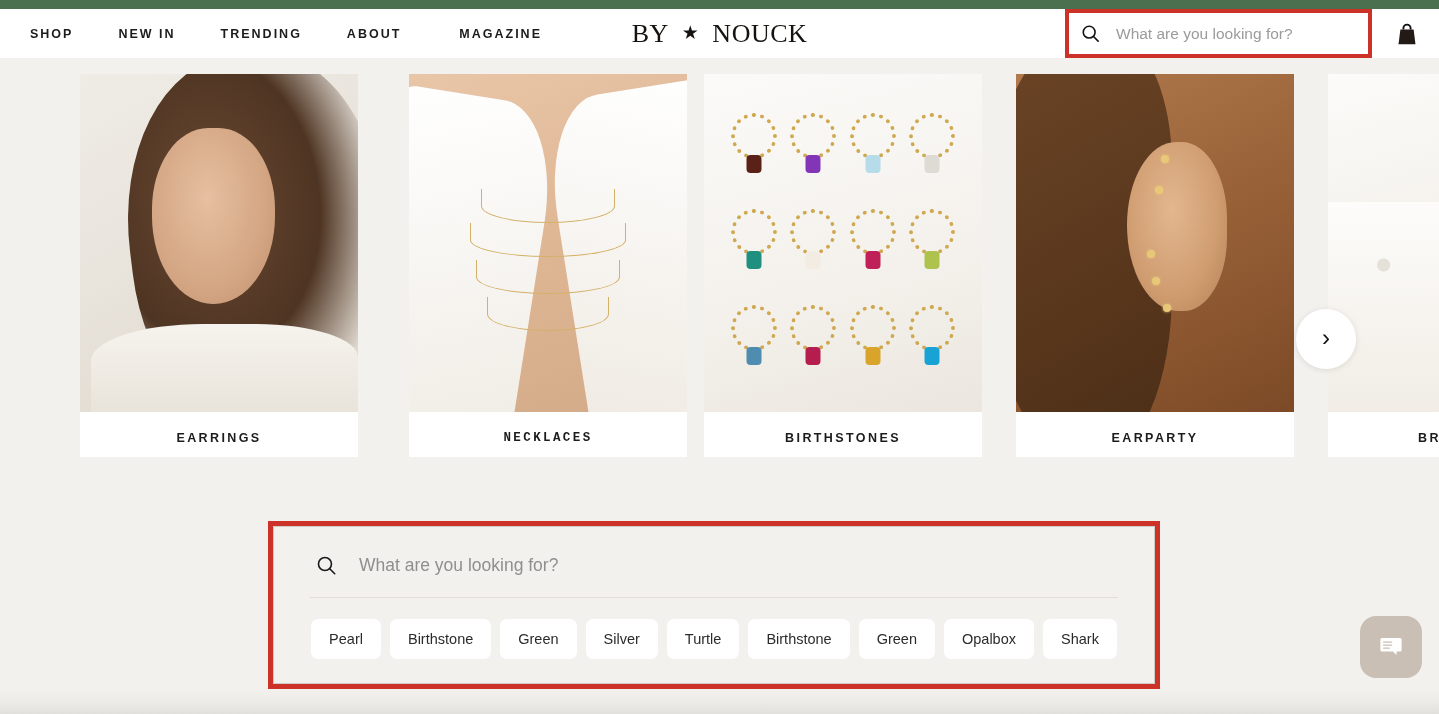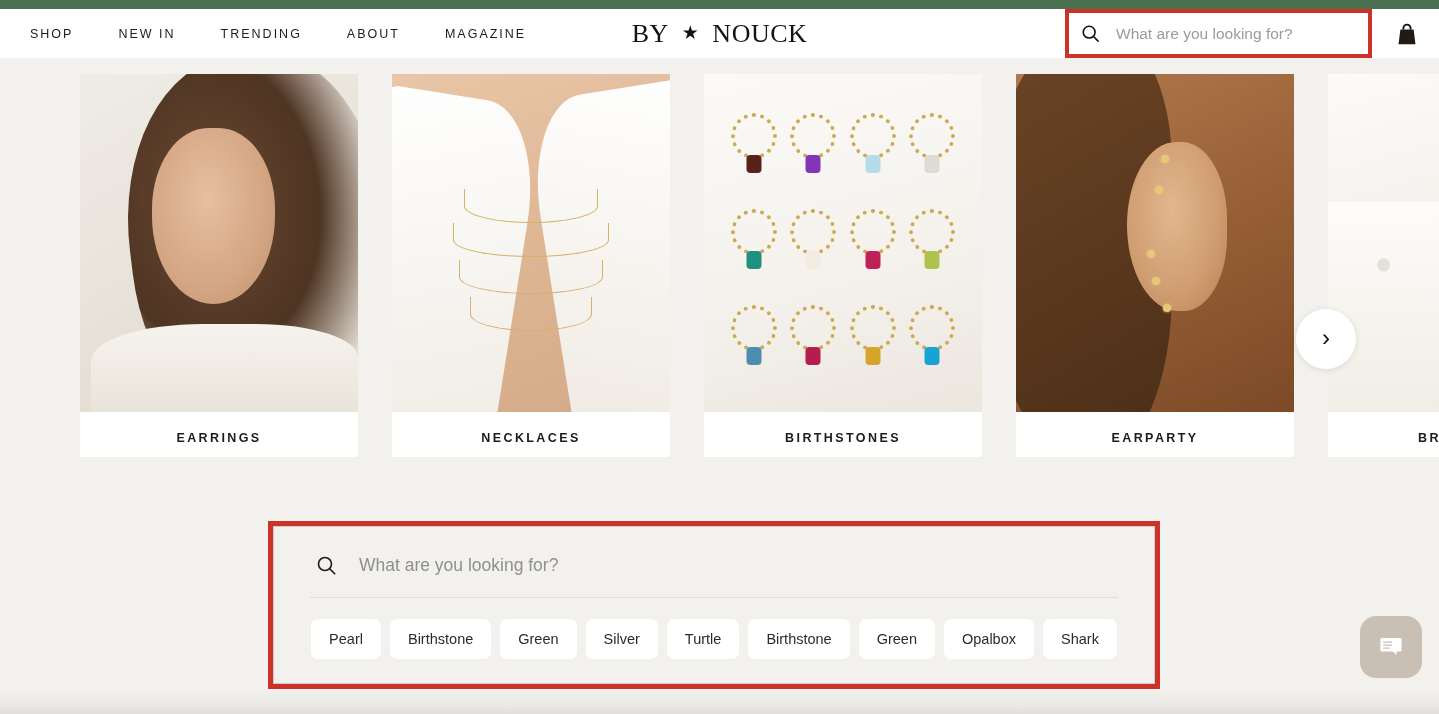--- a/index.html
+++ b/index.html
@@ -41,31 +41,31 @@
   }
 
   .nav {
     display: flex;
     align-items: center;
     gap: 0px;
     padding-left: 30px;
   }
   .nav-item {
     font-size: 12.5px;
-    font-weight: 400;
+    font-weight: 700;
     letter-spacing: 2.0px;
     color: #1c1c1c;
     text-transform: uppercase;
     padding: 6px 22px 6px 0;
     margin-right: 23px;
     cursor: pointer;
     white-space: nowrap;
     font-family: "Liberation Sans", sans-serif;
   }
-  .nav-item:last-child { margin-right: 0; }
+  .nav-item:last-child { margin-right: 0; margin-left: 13px; }
 
   .logo {
     position: absolute;
     left: 50%;
     top: 50%;
     transform: translate(-50%, -50%);
     font-family: "Liberation Serif", serif;
     font-size: 26px;
     letter-spacing: 0.5px;
     color: #16120f;
@@ -398,21 +398,21 @@
       <div class="cat-img">
         <div class="ph p1">
           <div class="hair"></div>
             <div class="face"></div>
             <div class="shirt"></div>
         </div>
       </div>
       <div class="cat-label">EARRINGS</div>
     </div>
 
-    <div class="cat-card" style="left:392px;">
+    <div class="cat-card" style="left:409px;font-family:Liberation Mono, monospace;">
       <div class="cat-img">
         <div class="ph p2">
           <div class="blouse-l"></div>
             <div class="blouse-r"></div>
           <div class="chain" style="top:34%;"></div>
           <div class="chain" style="top:44%;left:22%;width:56%;"></div>
           <div class="chain" style="top:55%;left:24%;width:52%;"></div>
           <div class="chain" style="top:66%;left:28%;width:44%;"></div>
         </div>
       </div>

